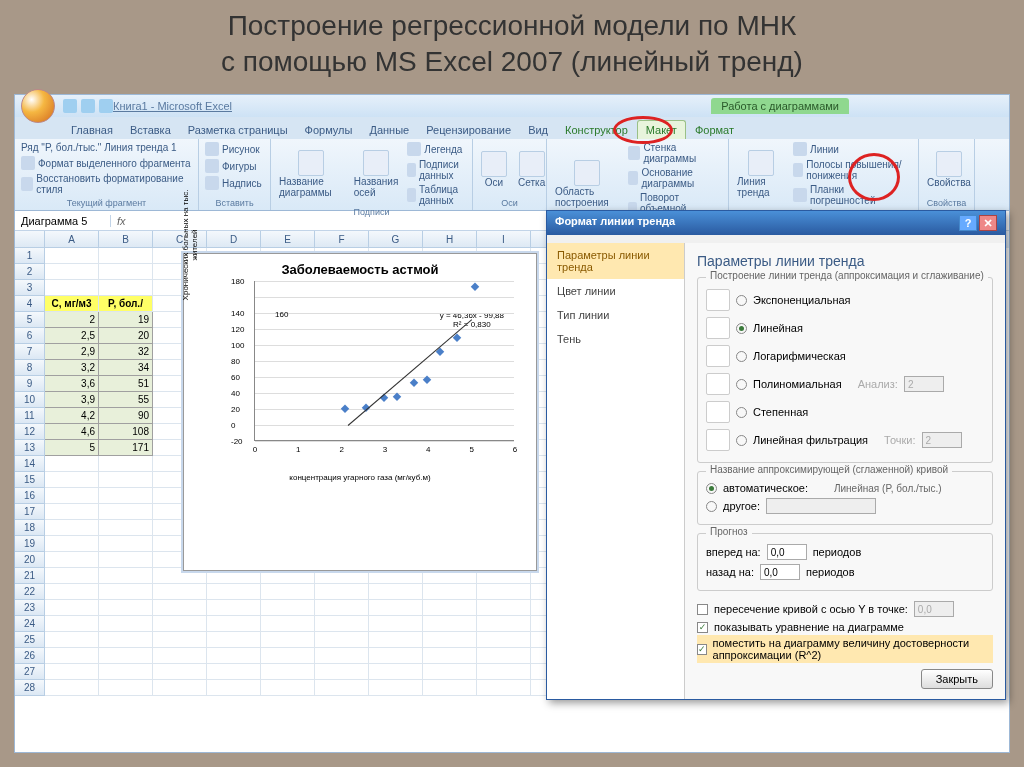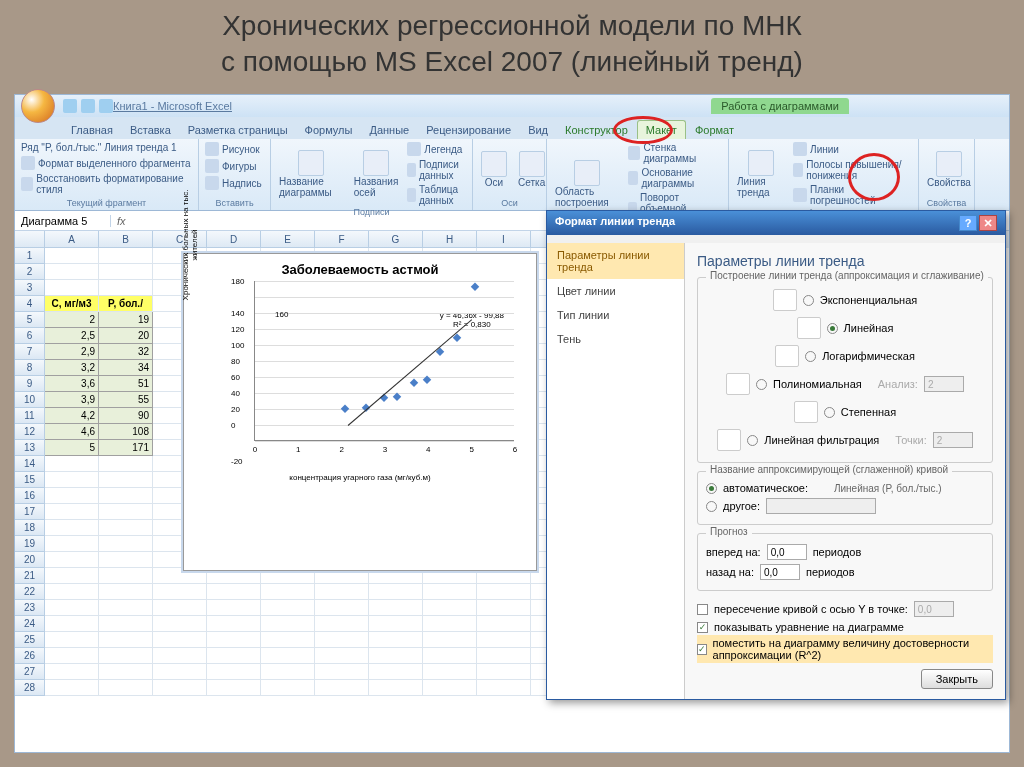--- a/index.html
+++ b/index.html
@@ -58,37 +58,37 @@
 .dlg-title { background: linear-gradient(#4a90d8, #2a5aa0); color: #fff; padding: 4px 8px; display: flex; justify-content: space-between; font-weight: bold; }
 .dlg-close { width: 18px; height: 16px; background: #e88; border: 1px solid #a44; text-align: center; line-height: 14px; cursor: pointer; }
 .dlg-body { display: flex; margin-top: 8px; }
 .dlg-nav { width: 138px; background: #fff; border-right: 1px solid #ccc; }
 .dlg-nav-item { padding: 6px 10px; cursor: pointer; color: #444; }
 .dlg-nav-item.active { background: #ffe8b0; color: #8a5a00; }
 .dlg-content { flex: 1; padding: 10px 12px; background: #f8f8f8; }
 .dlg-h { font-size: 14px; color: #3b5b85; margin-bottom: 8px; }
 .dlg-group { border: 1px solid #ccc; border-radius: 3px; padding: 8px; margin-bottom: 8px; position: relative; }
 .dlg-group-title { position: absolute; top: -8px; left: 8px; background: #f8f8f8; padding: 0 4px; font-size: 10px; color: #666; }
-.trend-opt { display: flex; align-items: center; gap: 6px; padding: 3px 0; justify-content: center; }
+.trend-opt { display: flex; align-items: center; gap: 6px; padding: 3px 0; }
 .trend-icon { width: 24px; height: 22px; border: 1px solid #ccc; background: #fff; border-radius: 2px; }
 .radio { width: 11px; height: 11px; border: 1px solid #888; border-radius: 50%; display: inline-flex; align-items: center; justify-content: center; }
 .radio.checked::after { content: ''; width: 5px; height: 5px; background: #3a7a3a; border-radius: 50%; }
 .chk { width: 11px; height: 11px; border: 1px solid #888; display: inline-flex; align-items: center; justify-content: center; background: #fff; }
 .chk.checked::after { content: '✓'; font-size: 9px; color: #3a7a3a; }
 .disabled { color: #aaa; }
 .num-input { width: 40px; height: 16px; border: 1px solid #aaa; background: #fff; font-size: 10px; padding: 0 3px; }
 .dlg-row { display: flex; align-items: center; gap: 6px; padding: 2px 0; }
 .dlg-btn { float: right; padding: 3px 14px; border: 1px solid #888; background: linear-gradient(#fff, #ddd); border-radius: 3px; margin-top: 6px; cursor: pointer; }
 </style>
 </head>
 <body>
 
 <div class="slide">
   <div class="title">
-    <div>Хронических регрессионной модели по МНК</div>
+    <div>Построение регрессионной модели по МНК</div>
     <div>с  помощью MS Excel 2007  (линейный тренд)</div>
   </div>
 
   <div class="excel-window">
     <div class="office-btn"></div>
     <div class="titlebar">
       <div class="qat">
           <span></span>
           <span></span>
           <span></span>
@@ -630,21 +630,21 @@
       <div class="chart-embed">
         <div class="chart-title">Заболеваемость астмой</div>
         <div class="chart-area">
           <div class="y-axis-label">Хронических больных на тыс. жителей</div>
           <div class="plot" id="plot">
             <div class="eq">
               <div>y = 46,36x - 99,88</div>
               <div>R² = 0,830</div>
             </div>
           <div class="grid-h" style="top: 160px;"></div>
-              <div class="y-tick" style="top: 160px; margin-top: 20px;">-20</div>
+              <div class="y-tick" style="top: 160px;">-20</div>
               <div class="grid-h" style="top: 144px;"></div>
               <div class="y-tick" style="top: 144px;">0</div>
               <div class="grid-h" style="top: 128px;"></div>
               <div class="y-tick" style="top: 128px;">20</div>
               <div class="grid-h" style="top: 112px;"></div>
               <div class="y-tick" style="top: 112px;">40</div>
               <div class="grid-h" style="top: 96px;"></div>
               <div class="y-tick" style="top: 96px;">60</div>
               <div class="grid-h" style="top: 80px;"></div>
               <div class="y-tick" style="top: 80px;">80</div>

